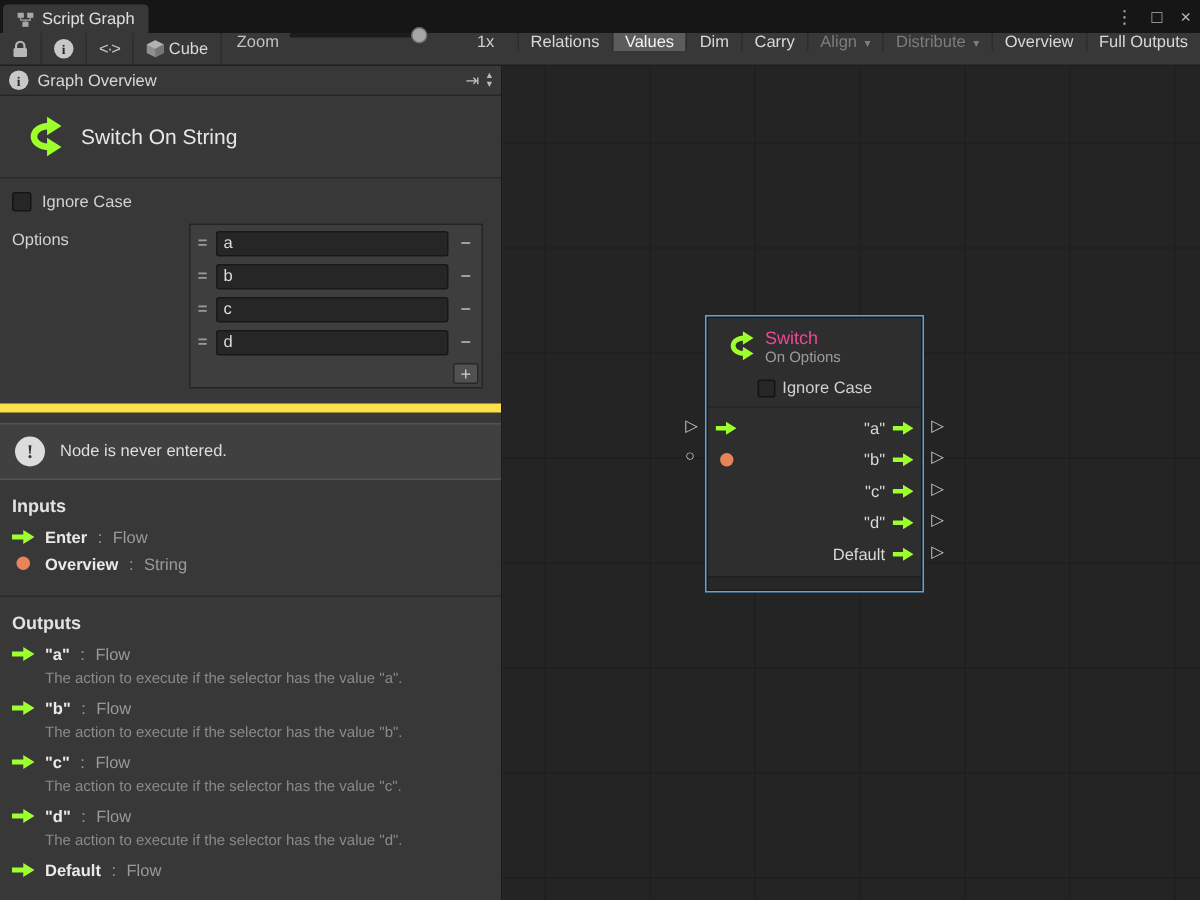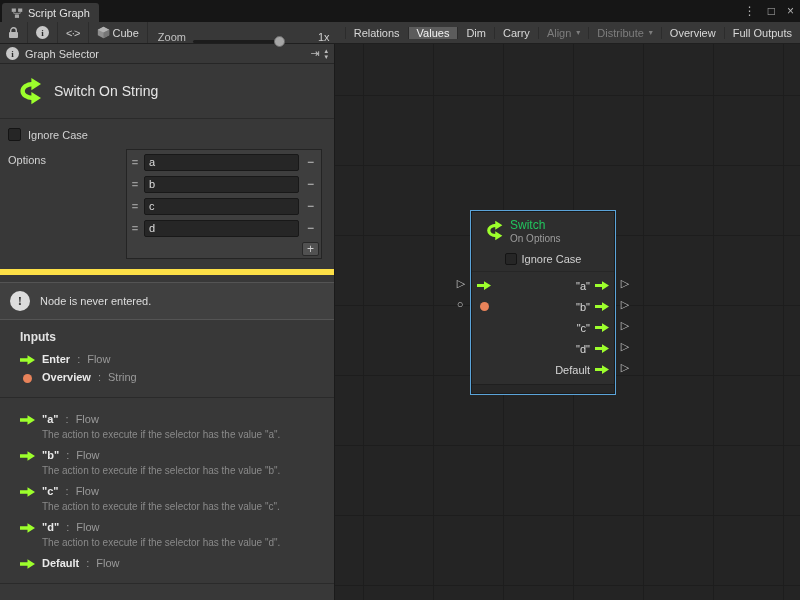--- a/index.html
+++ b/index.html
@@ -10,28 +10,28 @@
 
   
   .titlebar{height:22px;background:#161616;display:flex;align-items:flex-end;flex:none;}
   .tab{height:19px;background:#383838;display:flex;align-items:center;gap:5px;padding:0 9px;margin-left:2px;border-radius:3px 3px 0 0;color:#e0e0e0;}
   .win-controls{margin-left:auto;display:flex;align-items:center;height:22px;color:#b4b4b4;}
   .win-btn{padding:0 6px;font-size:12px;}
 
   
   .toolbar{height:22px;background:#383838;border-bottom:1px solid #1f1f1f;display:flex;align-items:stretch;flex:none;}
   .tbtn{display:flex;align-items:center;gap:3px;padding:0 8px;color:#d8d8d8;border-right:1px solid #2c2c2c;white-space:nowrap;}
-  .tb-right{margin-left:auto;display:flex;align-items:center;}
+  .tb-right{margin-left:auto;display:flex;align-items:flex-start;}
   .tb-right .tbtn{border-right:none;border-left:1px solid #2c2c2c;}
   .tbtn.active{background:#5c5c5c;color:#f2f2f2;}
   .tbtn.disabled{color:#7d7d7d;}
   .dd{font-size:8px;margin-left:2px;}
   .code-glyph{letter-spacing:-1px;color:#c8c8c8;}
   .icon-circle{width:13px;height:13px;border-radius:50%;background:#c8c8c8;color:#2a2a2a;font-weight:bold;font-size:9px;display:inline-flex;align-items:center;justify-content:center;font-family:"Liberation Serif",serif;flex:none;}
-  .zoom-wrap{display:flex;align-items:flex-end;gap:7px;padding:0 10px;}
+  .zoom-wrap{display:flex;align-items:flex-start;gap:7px;padding:0 10px;}
   .zoom-label{color:#c2c2c2;}
   .zoom-track{width:92px;height:3px;background:#1c1c1c;border-radius:2px;position:relative;}
   .zoom-knob{position:absolute;right:0;top:-4px;width:11px;height:11px;border-radius:50%;background:#a6a6a6;border:1px solid #6e6e6e;}
   .zoom-value{color:#cfcfcf;margin-left:26px;}
 
   
   .content{flex:1;display:flex;min-height:0;}
 
   
   .inspector{width:335px;flex:none;background:#383838;border-right:1px solid #1b1b1b;display:flex;flex-direction:column;overflow:hidden;}
@@ -47,42 +47,42 @@
   .opt-label{padding-top:5px;color:#d2d2d2;}
   .opt-box{margin-left:auto;width:196px;background:#3e3e3e;border:1px solid #242424;padding:1px 2px 2px;}
   .opt-row{display:flex;align-items:center;gap:3px;height:22px;}
   .opt-handle{width:12px;text-align:center;color:#9a9a9a;font-weight:bold;}
   .opt-input{flex:1;height:17px;background:#262626;border:1px solid #181818;color:#dcdcdc;font-size:11px;padding:0 4px;font-family:inherit;border-radius:2px;outline:none;}
   .opt-btn{width:17px;height:15px;display:inline-flex;align-items:center;justify-content:center;color:#cfcfcf;font-size:12px;flex:none;}
   .opt-add{display:flex;justify-content:flex-end;padding-top:3px;}
   .opt-btn.plus{background:#515151;border:1px solid #282828;border-radius:2px;height:14px;}
   .warning{flex:none;margin-top:7px;display:flex;align-items:center;gap:10px;padding:8px 10px;background:#404040;border-top:1px solid #545454;border-bottom:1px solid #545454;color:#dedede;}
   .warn-icon{width:20px;height:20px;border-radius:50%;background:#dcdcdc;color:#333;font-weight:bold;font-size:13px;display:flex;align-items:center;justify-content:center;flex:none;font-family:"Liberation Serif",serif;}
-  .section{padding:9px 20px 8px;border-bottom:1px solid #2a2a2a;flex:none;}
+  .section{padding:9px 8px 8px;border-bottom:1px solid #2a2a2a;flex:none;}
   .sec-head{font-weight:bold;font-size:12px;color:#e2e2e2;margin:1px 0 9px;}
-  .pentry{display:flex;align-items:flex-end;gap:7px;margin:6px 0;}
+  .pentry{display:flex;align-items:flex-start;gap:7px;margin:6px 0;}
   .arrow{width:15px;height:10px;color:#9dff2c;flex:none;}
   .vdot{width:9px;height:9px;border-radius:50%;background:#e8835a;flex:none;margin:0 3px;}
   .pname{font-weight:bold;color:#eaeaea;}
   .sep{color:#9a9a9a;}
   .ptype{color:#9a9a9a;}
   .pdesc{color:#8a8a8a;font-size:10px;margin:-2px 0 9px 22px;}
   .empty-a{height:28px;border-bottom:1px solid #2a2a2a;flex:none;}
   .empty-b{flex:1;}
 
   
   .canvas{flex:1;position:relative;overflow:hidden;background-color:#242424;
     background-image:linear-gradient(to right,#1d1d1d 1px,transparent 1px),linear-gradient(to bottom,#1d1d1d 1px,transparent 1px);
     background-size:70px 70px;background-position:28px 51px;}
 
   
   .node{position:absolute;left:136px;top:167px;width:144px;background:#2e2e2e;border:1px solid #191919;outline:1px solid #5ba4d9;}
   .node-header{height:37px;display:flex;align-items:center;gap:7px;padding:0 9px;}
   .nt{display:flex;flex-direction:column;gap:1px;}
-  .node-title{font-size:12px;color:#22c55e;}
+  .node-title{font-size:12px;color:#ec4899;}
   .node-sub{font-size:10px;color:#9d9d9d;}
   .node-check{height:22px;display:flex;align-items:center;gap:5px;justify-content:center;padding-bottom:3px;color:#d0d0d0;}
   .node-check .checkbox{width:12px;height:12px;}
   .node-ports{position:relative;padding:3px 0 4px;border-top:1px solid #262626;}
   .nrow{height:21px;display:flex;align-items:center;padding:0 5px;}
   .lport{flex:none;display:flex;align-items:center;}
   .spacer{flex:1;}
   .plabel{color:#d8d8d8;margin-right:5px;}
   .nrow .arrow{width:14px;height:9px;}
   .node-footer{height:9px;background:#272727;border-top:1px solid #1f1f1f;}
@@ -169,21 +169,21 @@
       <span class="tbtn">Overview</span>
       <span class="tbtn">Full Outputs</span>
     </div>
   </div>
 
   <div class="content">
 
     <div class="inspector">
       <div class="insp-header">
         <span class="icon-circle">i</span>
-        <span>Graph Selector</span>
+        <span>Graph Overview</span>
         <span class="hdr-right">
           <span>⇥</span>
           <span class="pane-arrows">
             <span>▴</span>
             <span>▾</span>
           </span>
         </span>
       </div>
 
       <div class="insp-title">
@@ -246,20 +246,21 @@
         </div>
         <div class="pentry">
           <span class="vdot"></span>
           <span class="pname">Overview</span>
           <span class="sep">:</span>
           <span class="ptype">String</span>
         </div>
       </div>
 
       <div class="section">
+        <div class="sec-head">Outputs</div>
 
         <div class="pentry">
           <svg class="arrow">
               <use href="#sym-arrow"></use>
             </svg>
           <span class="pname">"a"</span>
           <span class="sep">:</span>
           <span class="ptype">Flow</span>
         </div>
         <div class="pdesc">The action to execute if the selector has the value "a".</div>

